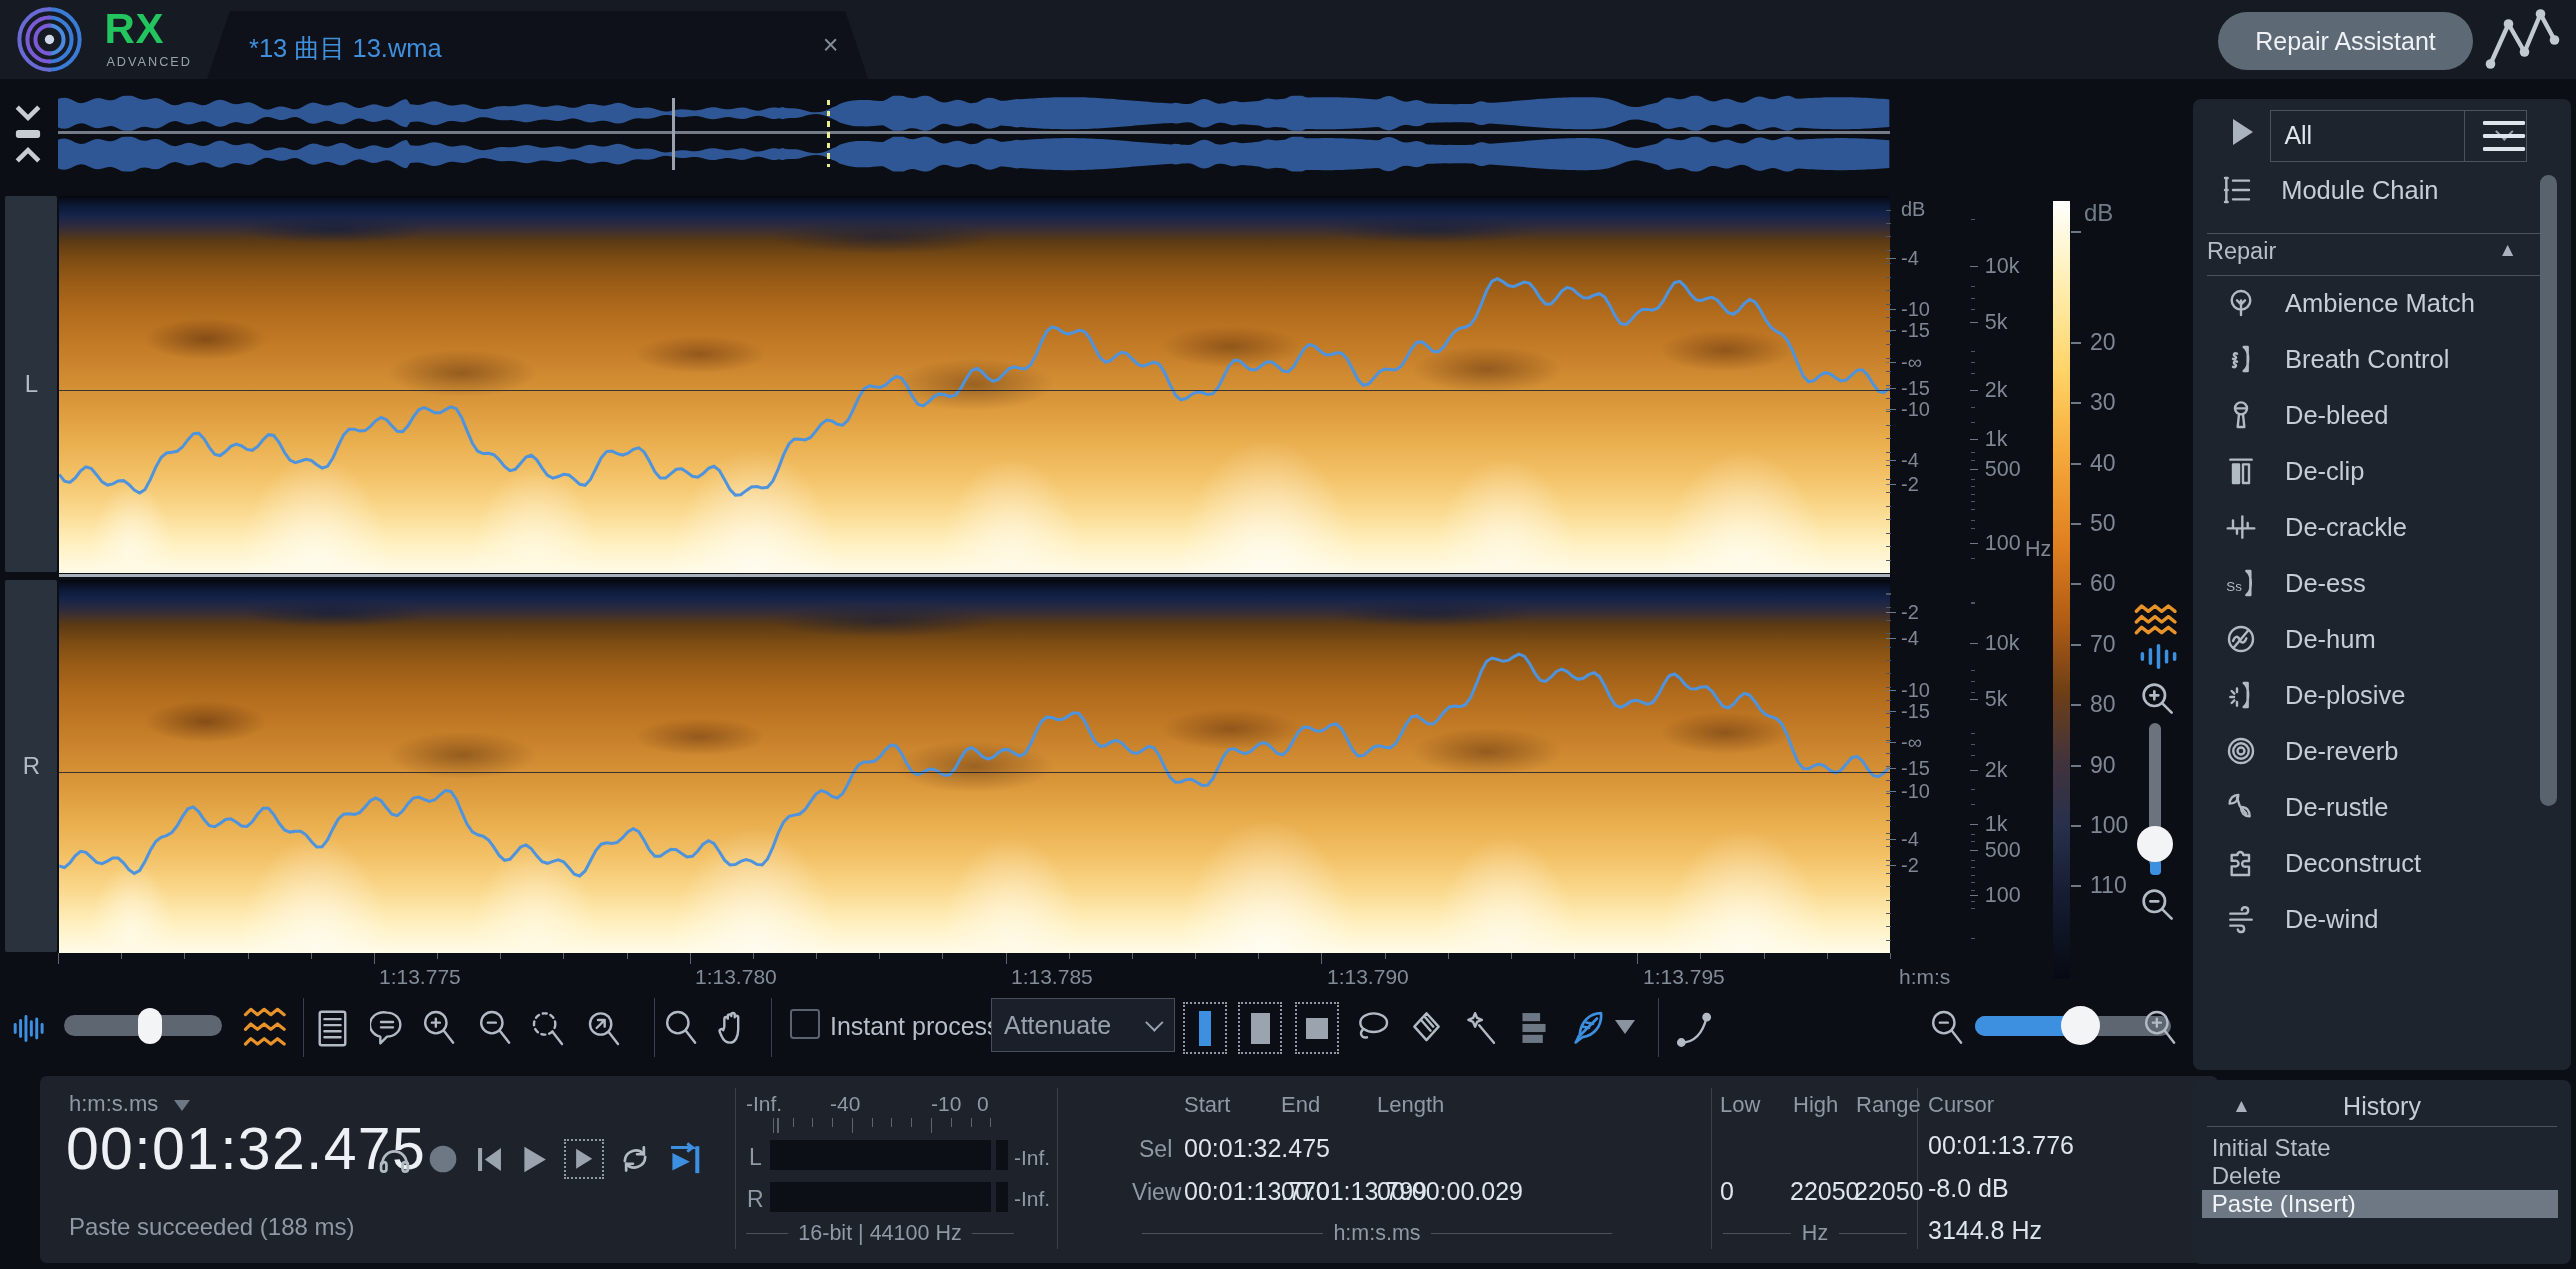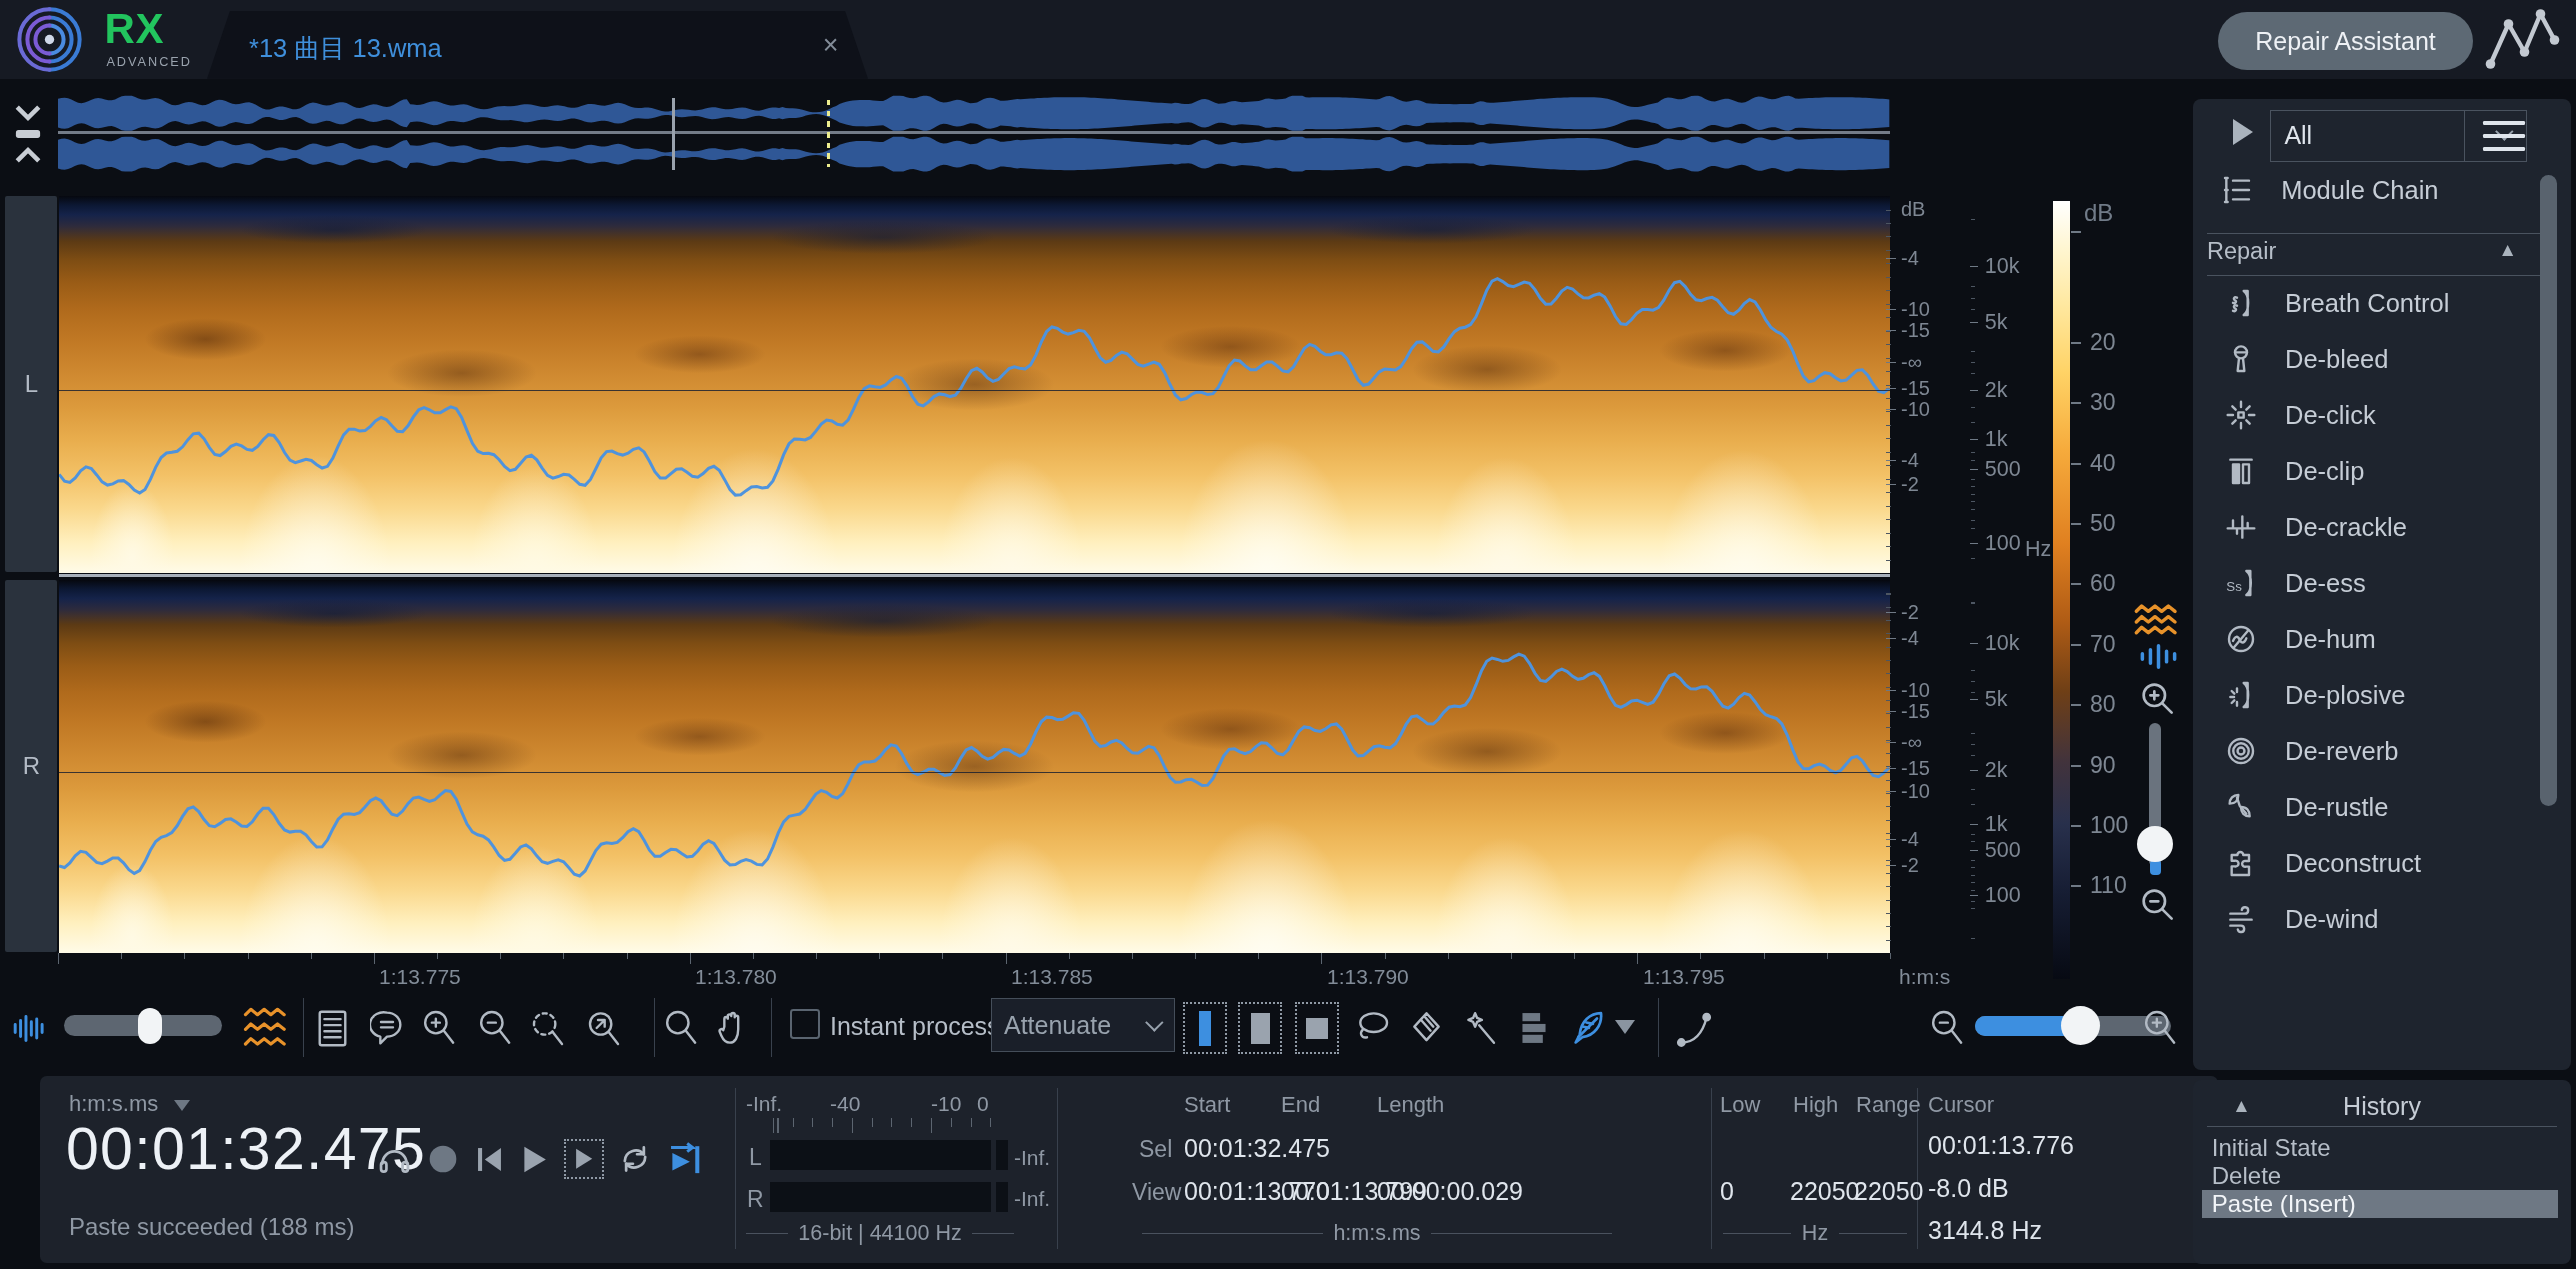--- a/index.html
+++ b/index.html
@@ -710,38 +710,38 @@
   <div class="sb-sep" style="top:134px;"></div>
   <div class="sb-section">
     <span>Repair</span>
     <span class="sb-tri">▲</span>
   </div>
   <div class="sb-sep" style="top:176px;"></div>
 
   <div class="mod-list">
     <div class="mod-row">
       <span class="mod-icon"><svg viewBox="0 0 24 24" class="ic">
+            <circle cx="12" cy="10" r="7"></circle>
+            <path d="M12 21V10M12 13l-3-3M12 13l3-3"></path>
+          </svg></span>
+      <span class="mod-label">Ambience Match</span>
+    </div>
+    <div class="mod-row">
+      <span class="mod-icon"><svg viewBox="0 0 24 24" class="ic">
             <path d="M14 3c4.5 3 4.5 15 0 18h3V3z"></path>
             <path d="M9 8c-2-1-3.2.8-1.6 1.9 1.6 1 .6 2.9-1.4 2M9 14c-2-1-3.2.8-1.6 1.9 1.6 1 .6 2.9-1.4 2"></path>
           </svg></span>
       <span class="mod-label">Breath Control</span>
     </div>
     <div class="mod-row">
       <span class="mod-icon"><svg viewBox="0 0 24 24" class="ic">
             <circle cx="12" cy="7" r="4.5"></circle>
             <path d="M7.5 7h9M10.5 11.5L9.5 21h5l-1-9.5"></path>
           </svg></span>
       <span class="mod-label">De-bleed</span>
-    </div>
-    <div class="mod-row">
-      <span class="mod-icon"><svg viewBox="0 0 24 24" class="ic">
-            <rect x="10" y="10" width="4" height="4"></rect>
-            <path d="M12 2v4M12 18v4M2 12h4M18 12h4M5.5 5.5L8 8M18.5 5.5L16 8M5.5 18.5L8 16M18.5 18.5L16 16"></path>
-          </svg></span>
-      <span class="mod-label">De-click</span>
     </div>
     <div class="mod-row">
       <span class="mod-icon"><svg viewBox="0 0 24 24" class="ic">
             <path d="M4 3.5h16"></path>
             <rect x="6" y="7" width="4.5" height="14" fill="#b2bac4"></rect>
             <rect x="13.5" y="7" width="4.5" height="14"></rect>
           </svg></span>
       <span class="mod-label">De-clip</span>
     </div>
     <div class="mod-row">

